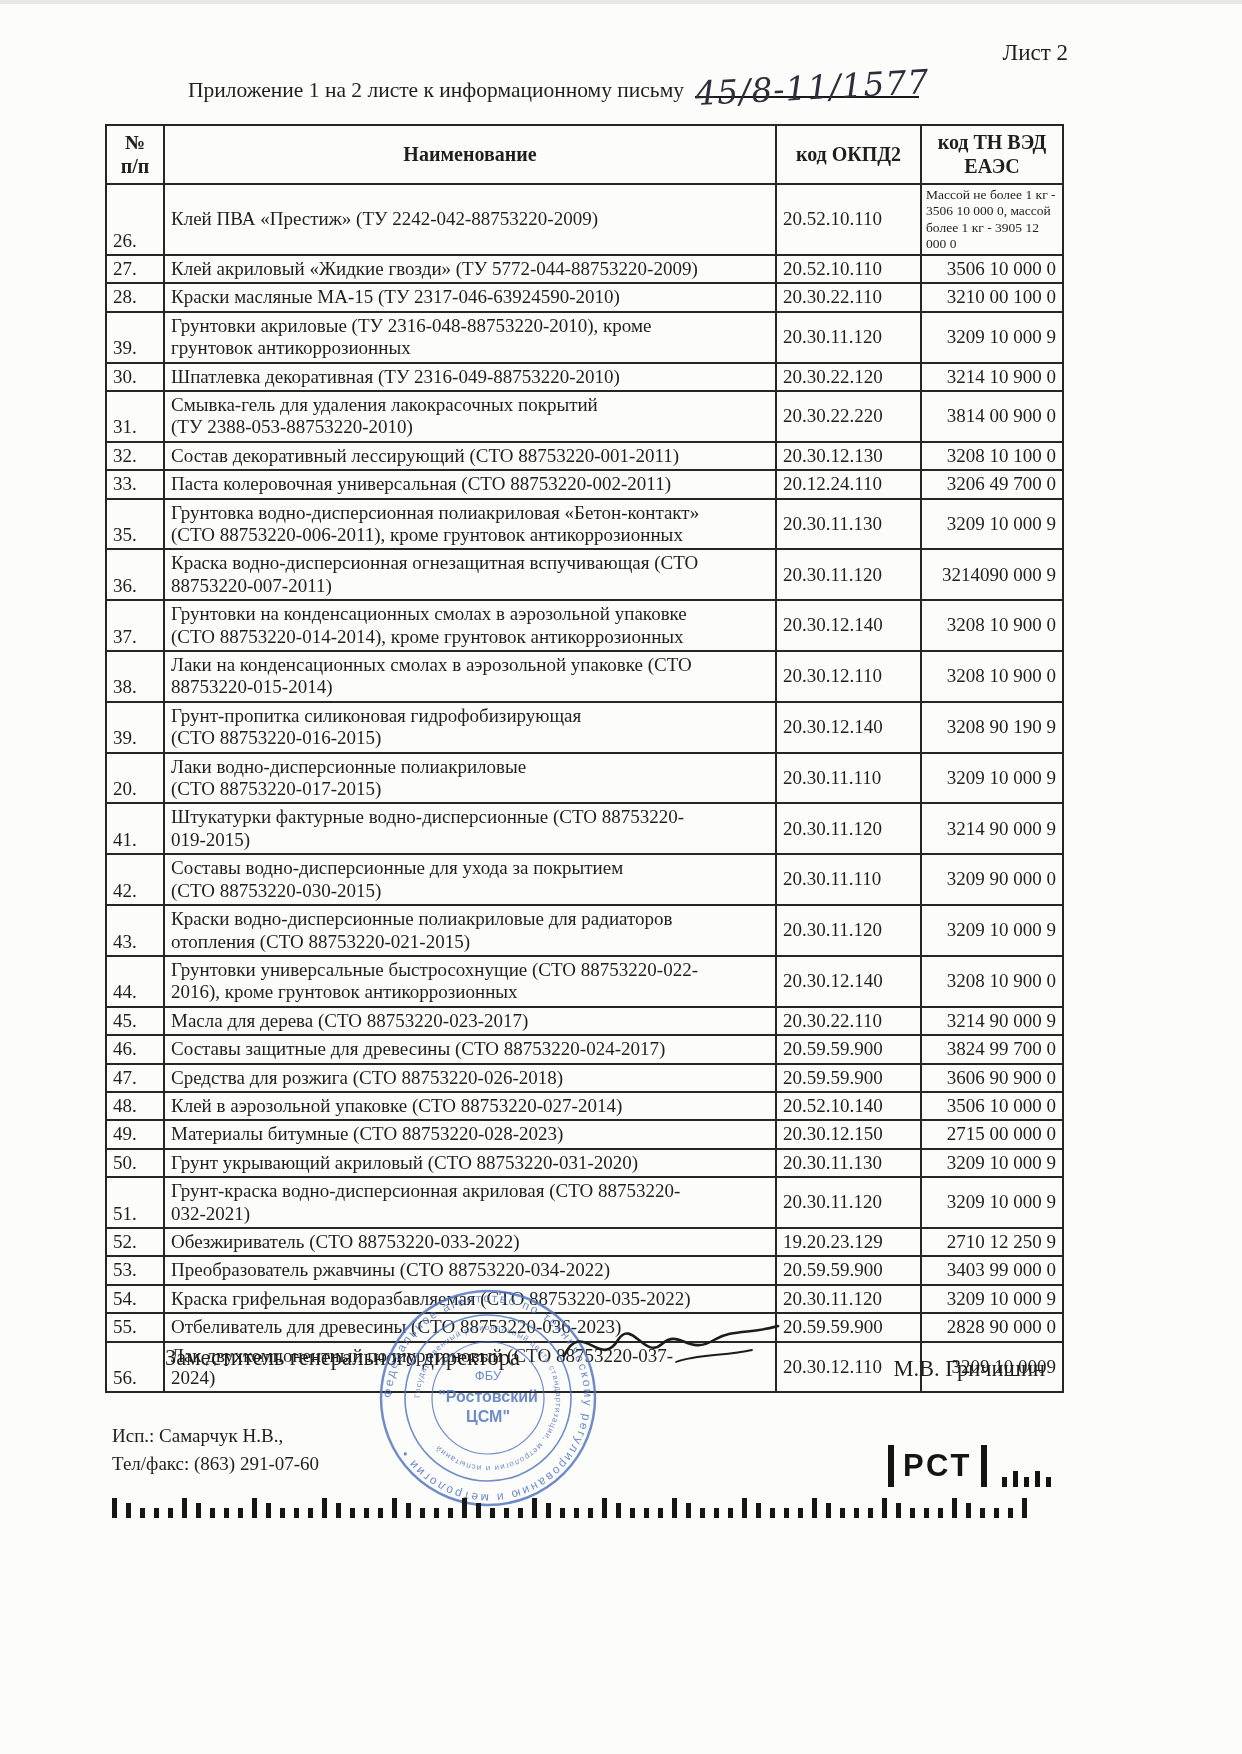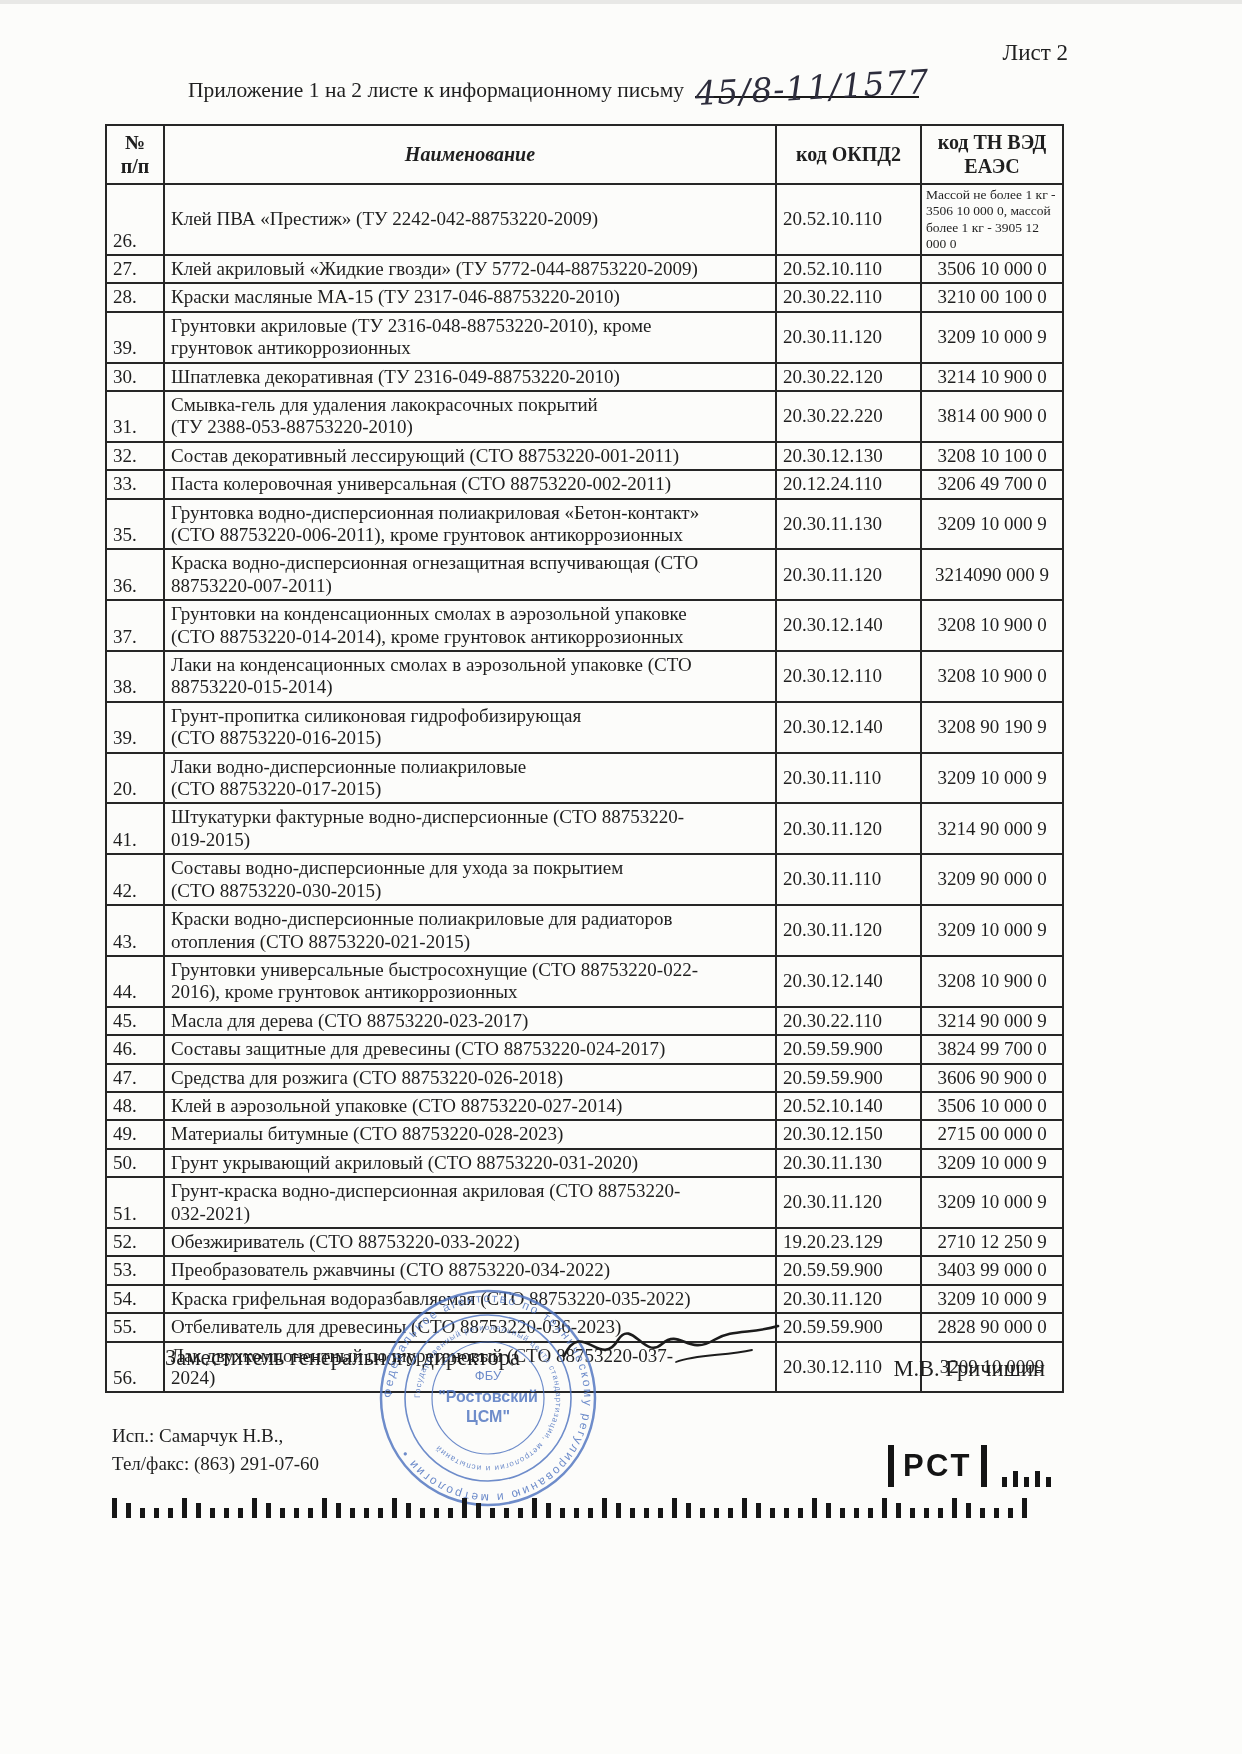--- a/index.html
+++ b/index.html
@@ -18,29 +18,29 @@
   .hand-line{display:inline-block;width:224px;border-bottom:2px solid #1a1a1a;text-align:center;vertical-align:baseline;height:30px;margin-left:6px;}
   .hand{font-family:"DejaVu Serif", serif;font-style:italic;font-size:33px;color:#2d2d3c;display:inline-block;transform:rotate(-3deg) translateY(2px);letter-spacing:1px;}
 
   table.doc{
     position:absolute;top:120px;left:105px;width:957px;
     border-collapse:collapse;table-layout:fixed;
     font-size:19px;line-height:1.18;
   }
   table.doc th, table.doc td{border:2px solid #262626;padding:2px 6px;}
   table.doc th{font-weight:bold;text-align:center;vertical-align:middle;white-space:pre-line;font-size:20px;padding:5px 4px;}
-  th.h-name{font-size:21px;font-style:italic;}
+  th.h-name{font-size:21px;}
   col.c-num{width:58px;}
   col.c-name{width:612px;}
   col.c-okpd{width:145px;}
   col.c-tnved{width:142px;}
   td.col-num{text-align:left;vertical-align:bottom;padding-left:9px;}
   td.col-name{text-align:left;vertical-align:middle;padding-left:9px;white-space:pre-line;}
   td.col-okpd{vertical-align:middle;}
-  td.col-tnved{text-align:center;vertical-align:middle;}
+  td.col-tnved{text-align:right;vertical-align:middle;}
   td.col-tnved.small{font-size:13.5px;text-align:left;line-height:1.2;padding:2px 4px;}
 
   .footer-sign{position:absolute;top:1338px;left:165px;width:880px;display:flex;justify-content:space-between;align-items:flex-start;font-size:22.5px;}
   .sign-title{line-height:1.45;}
   .sign-name{margin-top:14px;white-space:nowrap;}
   .executor{position:absolute;top:1418px;left:112px;font-size:19px;line-height:1.45;}
 
   .stamp{position:absolute;left:372px;top:1278px;width:232px;height:232px;opacity:.82;}
   .signature-svg{position:absolute;left:556px;top:1306px;width:230px;height:70px;}
 
@@ -90,21 +90,21 @@
           <td class="col-tnved small">Массой не более 1 кг - 3506 10 000 0, массой более 1 кг - 3905 12 000 0</td>
         </tr>
         <tr>
           <td class="col-num">27.</td>
           <td class="col-name">Клей акриловый «Жидкие гвозди» (ТУ 5772-044-88753220-2009)</td>
           <td class="col-okpd">20.52.10.110</td>
           <td class="col-tnved">3506 10 000 0</td>
         </tr>
         <tr>
           <td class="col-num">28.</td>
-          <td class="col-name">Краски масляные МА-15 (ТУ 2317-046-88753220-2010)</td>
+          <td class="col-name">Краски масляные МА-15 (ТУ 2317-046-63924590-2010)</td>
           <td class="col-okpd">20.30.22.110</td>
           <td class="col-tnved">3210 00 100 0</td>
         </tr>
         <tr>
           <td class="col-num">39.</td>
           <td class="col-name">Грунтовки акриловые (ТУ 2316-048-88753220-2010), кроме
 грунтовок антикоррозионных</td>
           <td class="col-okpd">20.30.11.120</td>
           <td class="col-tnved">3209 10 000 9</td>
         </tr>

